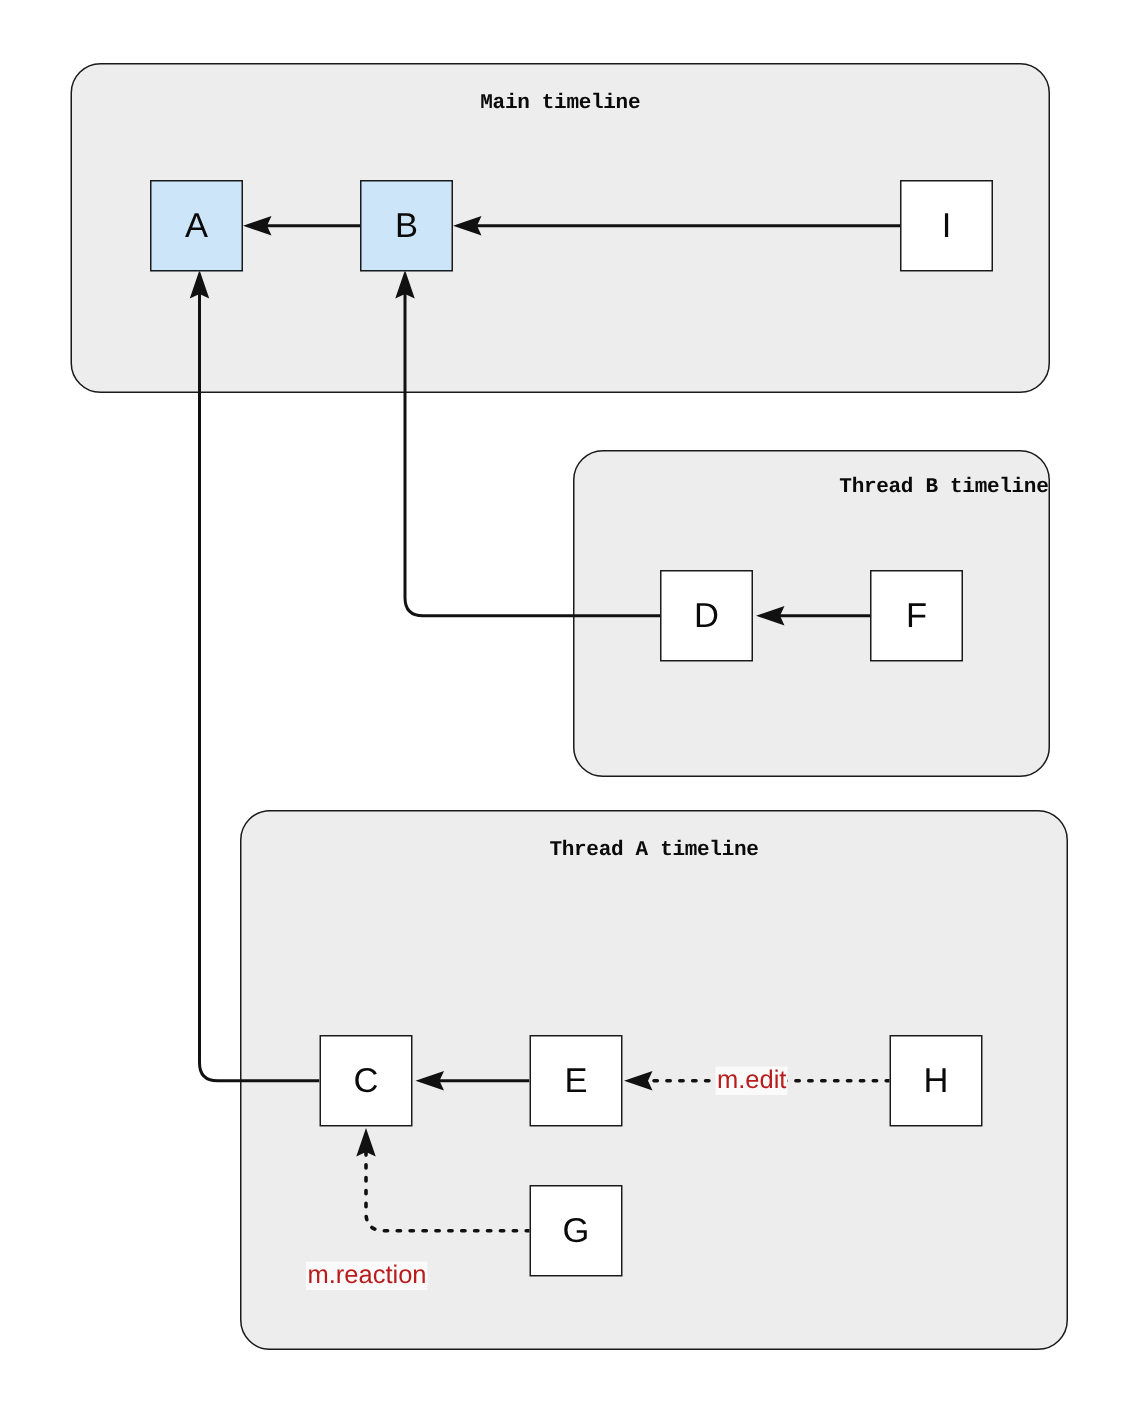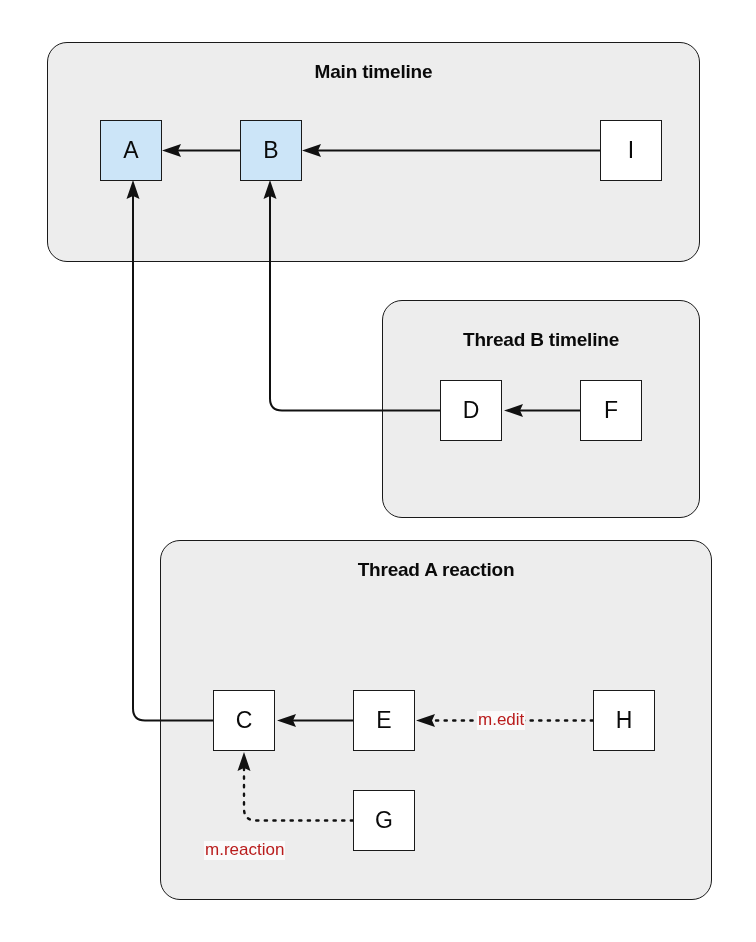--- a/index.html
+++ b/index.html
@@ -16,23 +16,24 @@
     background:#ededed;
     border:1.6px solid #1a1a1a;
     border-radius:20px;
     box-sizing:border-box;
   }
   .timeline-title{
     position:absolute;
     width:100%;
     text-align:center;
     font-weight:bold;
-    font-size:19px;
+    font-size:14px;
     color:#0a0a0a;
     letter-spacing:-0.2px;
+    font-family:Liberation Mono, monospace;
   }
   .node{
     position:absolute;
     width:62px;
     height:61px;
     border:1.8px solid #1a1a1a;
     background:#ffffff;
     box-sizing:border-box;
     display:flex;
     align-items:center;
@@ -65,25 +66,25 @@
 </head>
 <body>
 
 <div id="canvas">
 
   <div class="timeline-box" style="left:47px;top:42px;width:653px;height:220px;">
     <div class="timeline-title" style="top:18px;">Main timeline</div>
   </div>
 
   <div class="timeline-box" style="left:382px;top:300px;width:318px;height:218px;">
-    <div class="timeline-title" style="top:28px;">Thread B timeline</div>
+    <div class="timeline-title" style="top:16px;text-align:right;">Thread B timeline</div>
   </div>
 
   <div class="timeline-box" style="left:160px;top:540px;width:552px;height:360px;">
-    <div class="timeline-title" style="top:18px;">Thread A reaction</div>
+    <div class="timeline-title" style="top:18px;">Thread A timeline</div>
   </div>
 
   <svg class="wires" viewBox="0 0 756 942">
 
     <g>
       <line x1="240" y1="150.5" x2="172" y2="150.5"></line>
       <polygon class="ahead" points="162,150.5 181,144 178,150.5 181,157"></polygon>
     </g>
 
     <g>

